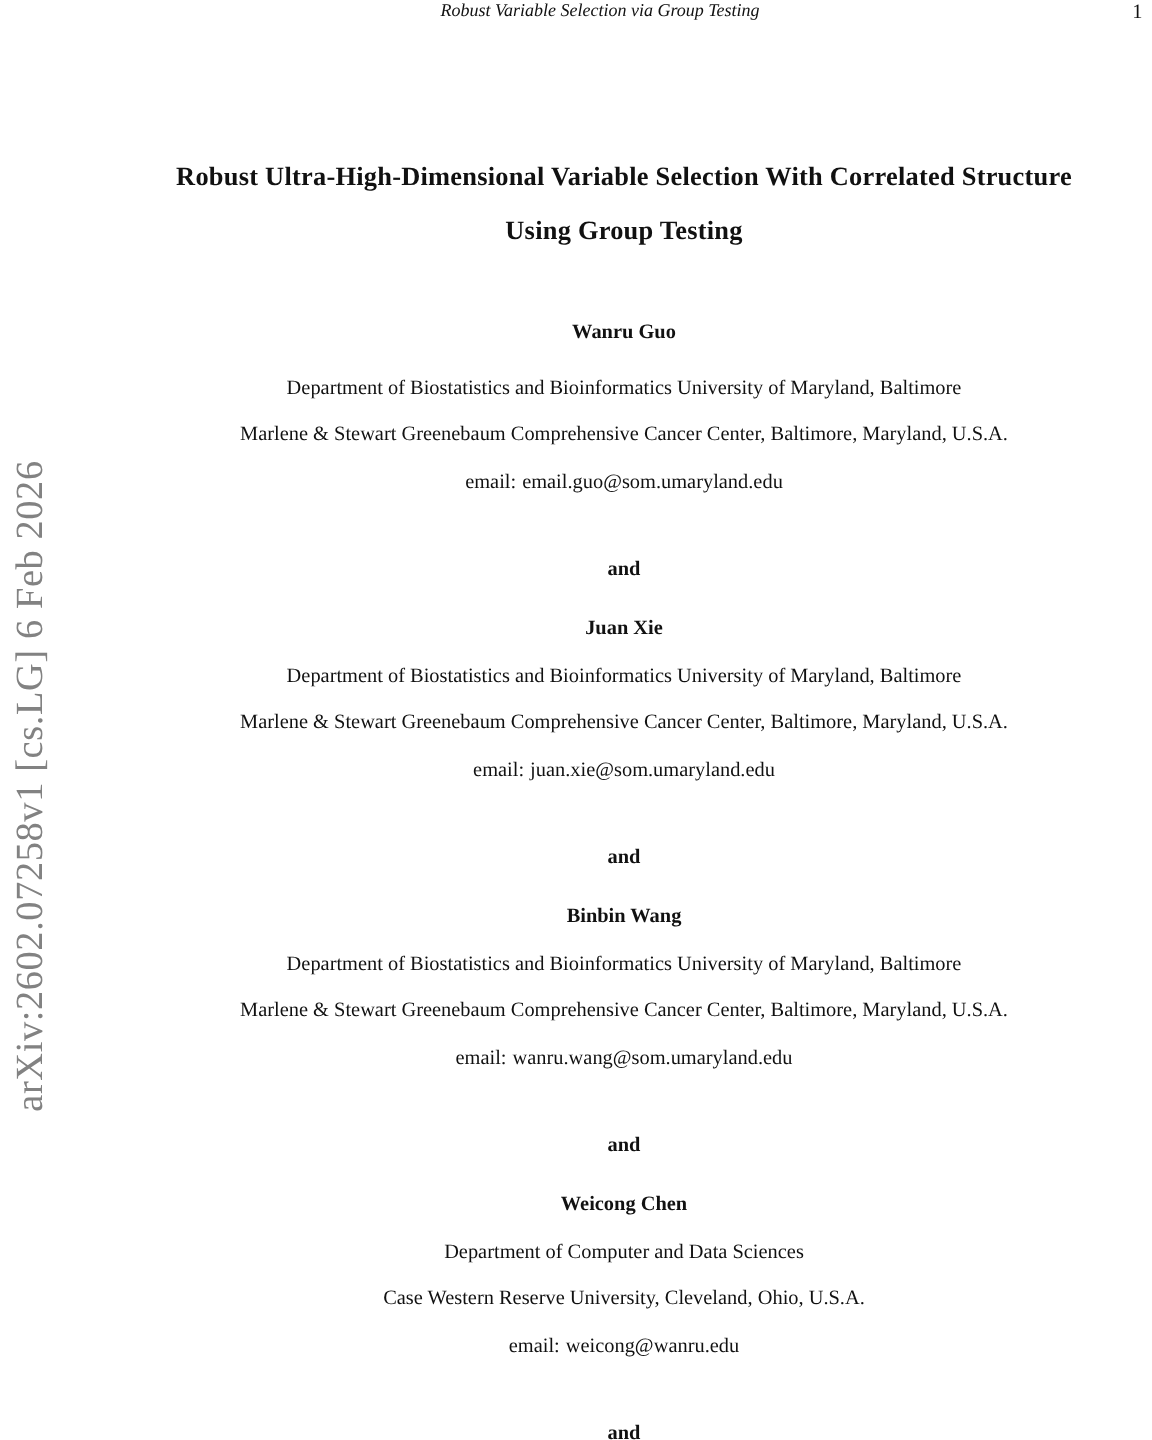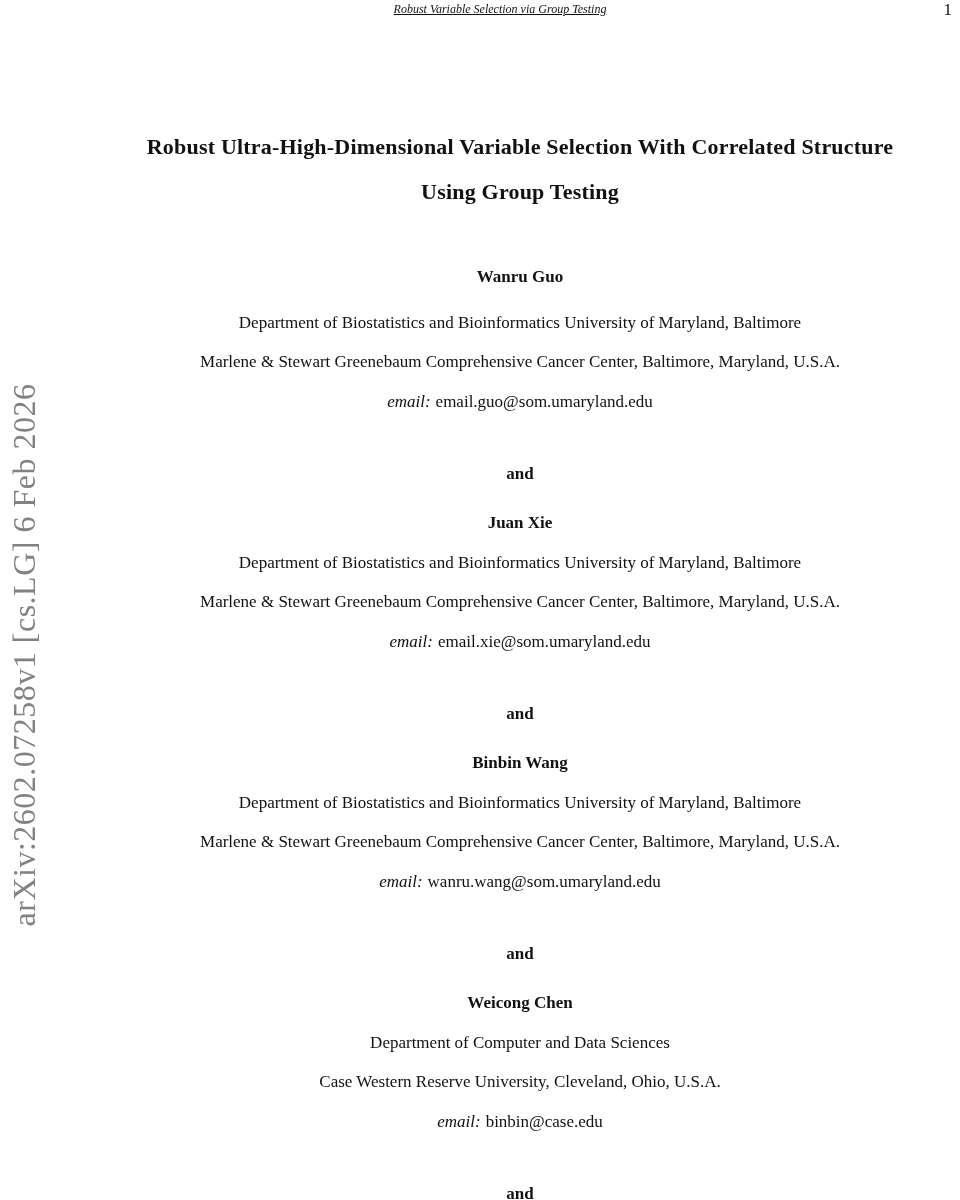--- a/index.html
+++ b/index.html
@@ -18,23 +18,22 @@
   }
 
   
   .running-head {
     position: absolute;
     top: 0;
     left: 40px;
     width: 920px;
     text-align: center;
     font-style: italic;
-    font-size: 12px;
+    font-size: 15px;
     line-height: 19px;
-    text-decoration: underline;
   }
   .page-number {
     position: absolute;
     top: 0;
     right: 8px;
     font-style: normal;
     font-size: 17px;
     line-height: 19px;
   }
 
@@ -72,21 +71,20 @@
   .author-line {
     font-size: 17px;
     line-height: 39px;
     margin: 0;
   }
   .author-name { font-weight: bold; }
   .aff-first-lg { margin-top: 7px; }
   .aff-first { margin-top: 1px; }
   .email-line { margin-top: 1px; }
   .email-label {
-    font-style: italic;
     margin-right: 5px;
   }
   .and-sep {
     margin: 33px 0 10px 0;
     font-weight: bold;
     font-size: 17px;
     line-height: 39px;
   }
 </style>
 </head>
@@ -115,35 +113,35 @@
         <div class="author-line aff-first-lg">Department of Biostatistics and Bioinformatics University of Maryland, Baltimore</div>
         <div class="author-line">Marlene &amp; Stewart Greenebaum Comprehensive Cancer Center, Baltimore, Maryland, U.S.A.</div>
         <div class="author-line email-line"><span class="email-label">email:</span><span>email.guo@som.umaryland.edu</span></div>
       </div>
       <div class="and-sep">and</div>
 
       <div class="author-block">
         <div class="author-line author-name">Juan Xie</div>
         <div class="author-line aff-first">Department of Biostatistics and Bioinformatics University of Maryland, Baltimore</div>
         <div class="author-line">Marlene &amp; Stewart Greenebaum Comprehensive Cancer Center, Baltimore, Maryland, U.S.A.</div>
-        <div class="author-line email-line"><span class="email-label">email:</span><span>email.xie@som.umaryland.edu</span></div>
+        <div class="author-line email-line"><span class="email-label">email:</span><span>juan.xie@som.umaryland.edu</span></div>
       </div>
       <div class="and-sep">and</div>
 
       <div class="author-block">
         <div class="author-line author-name">Binbin Wang</div>
         <div class="author-line aff-first">Department of Biostatistics and Bioinformatics University of Maryland, Baltimore</div>
         <div class="author-line">Marlene &amp; Stewart Greenebaum Comprehensive Cancer Center, Baltimore, Maryland, U.S.A.</div>
         <div class="author-line email-line"><span class="email-label">email:</span><span>wanru.wang@som.umaryland.edu</span></div>
       </div>
       <div class="and-sep">and</div>
 
       <div class="author-block">
         <div class="author-line author-name">Weicong Chen</div>
         <div class="author-line aff-first">Department of Computer and Data Sciences</div>
         <div class="author-line">Case Western Reserve University, Cleveland, Ohio, U.S.A.</div>
-        <div class="author-line email-line"><span class="email-label">email:</span><span>binbin@case.edu</span></div>
+        <div class="author-line email-line"><span class="email-label">email:</span><span>weicong@wanru.edu</span></div>
       </div>
       <div class="and-sep">and</div>
 
     </div>
   </div>
 </div>
 
 </body></html>

